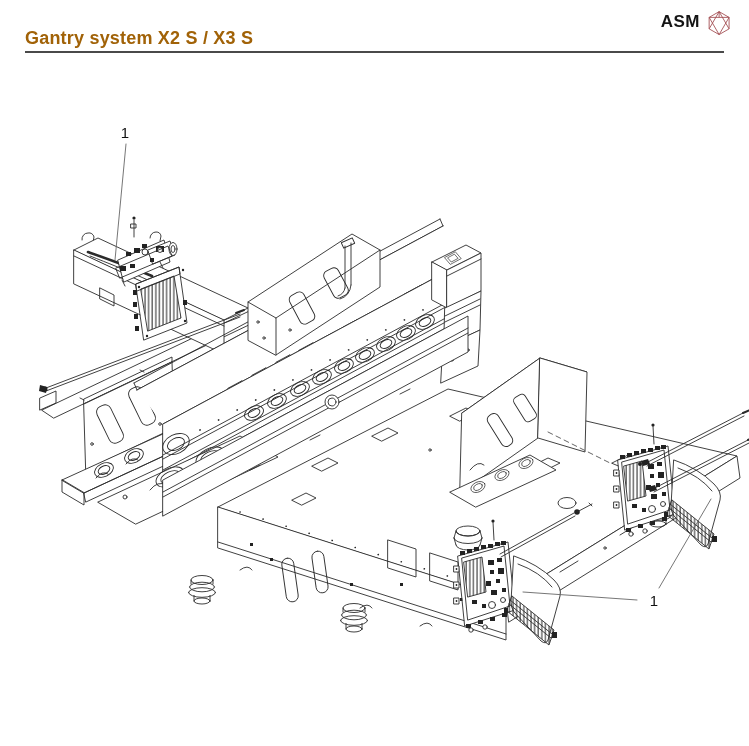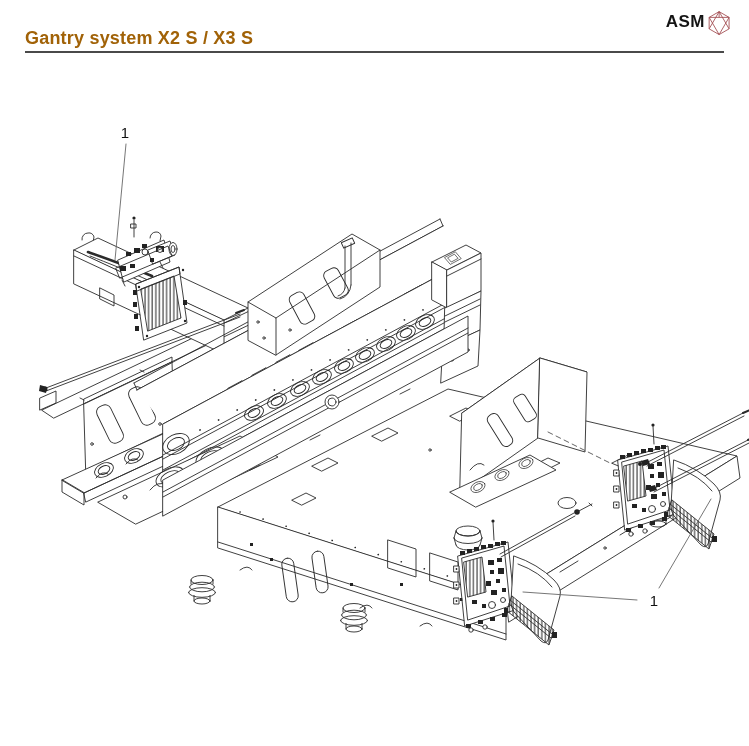--- a/index.html
+++ b/index.html
@@ -1,20 +1,20 @@
 <!DOCTYPE html>
 <html><head>
 <meta charset="utf-8">
 <style>
   html,body{margin:0;padding:0;background:#fff;}
   body{width:749px;height:746px;position:relative;font-family:"Liberation Sans",sans-serif;overflow:hidden;}
   .hdr{position:absolute;left:0;top:0;width:749px;}
   .title{position:absolute;left:25px;top:28px;font-size:18px;font-weight:bold;color:#a16207;letter-spacing:.2px;white-space:nowrap;}
   .rule{position:absolute;left:25px;top:51px;width:699px;border-top:2px solid #4a4a4a;height:0;}
-  .brand{position:absolute;right:14px;top:6px;display:flex;align-items:center;}
+  .brand{position:absolute;right:14px;top:6px;display:flex;align-items:center;gap:5px;}
   .brand .word{font-size:17px;font-weight:600;color:#141414;letter-spacing:.5px;padding-bottom:4px;}
   .fig{position:absolute;left:0;top:60px;}
   svg text.callout{font-family:"Liberation Sans",sans-serif;font-size:15px;fill:#111;}
   .w{fill:#fff;}
   .k{fill:#222;stroke:none;}
 </style>
 </head>
 <body>
 
 <div class="hdr">

